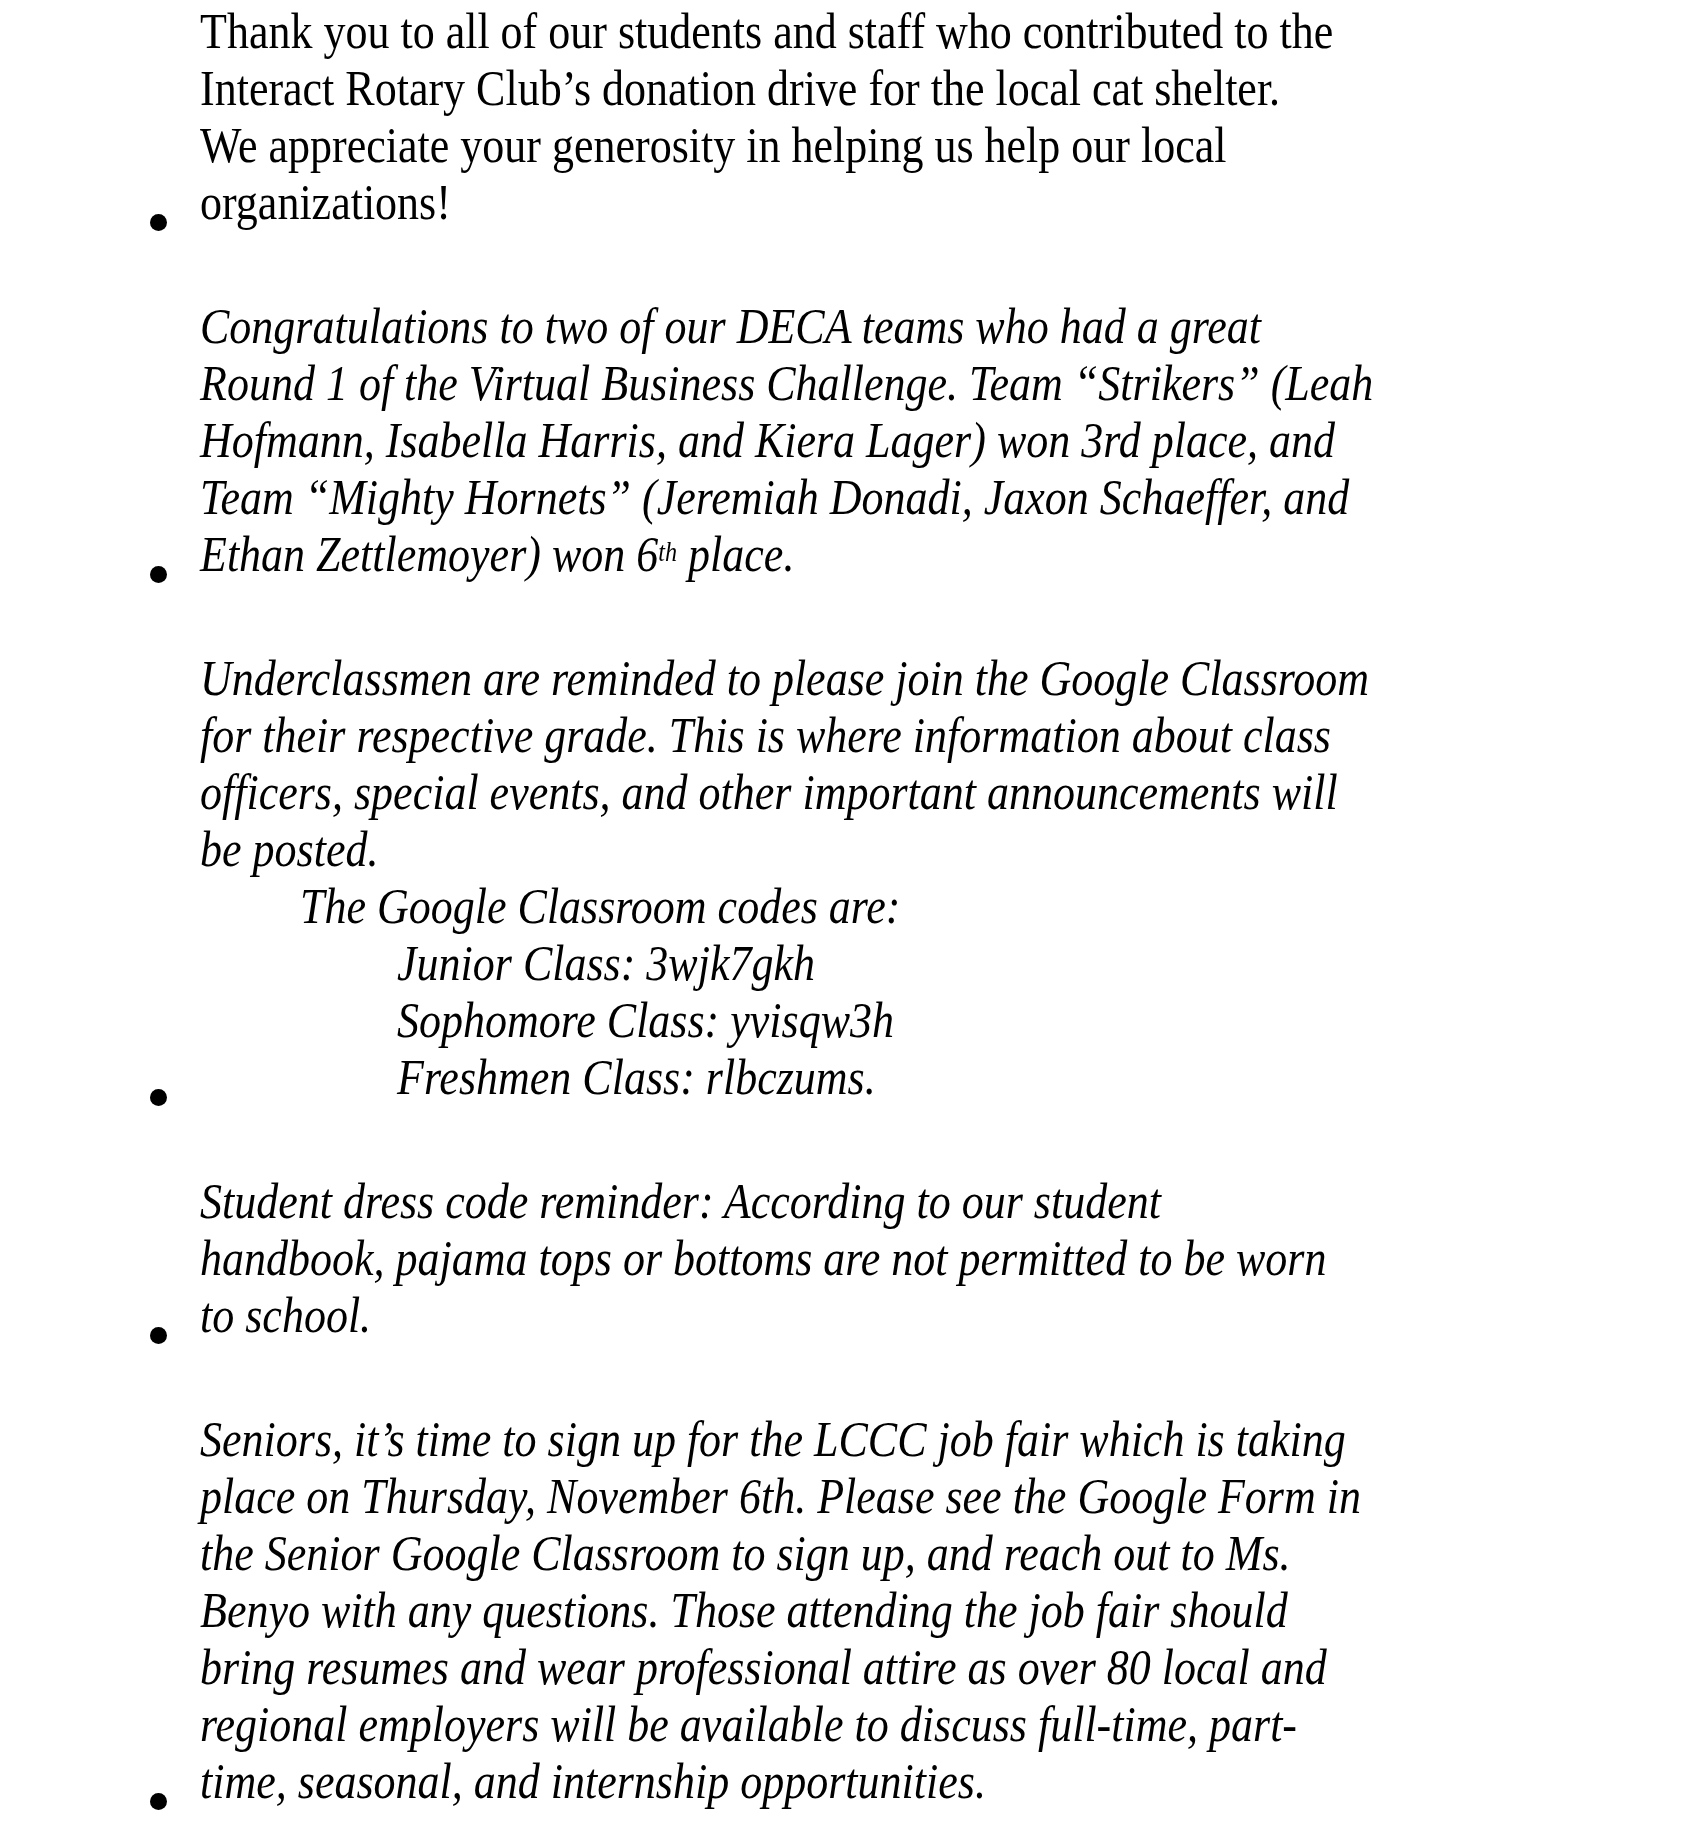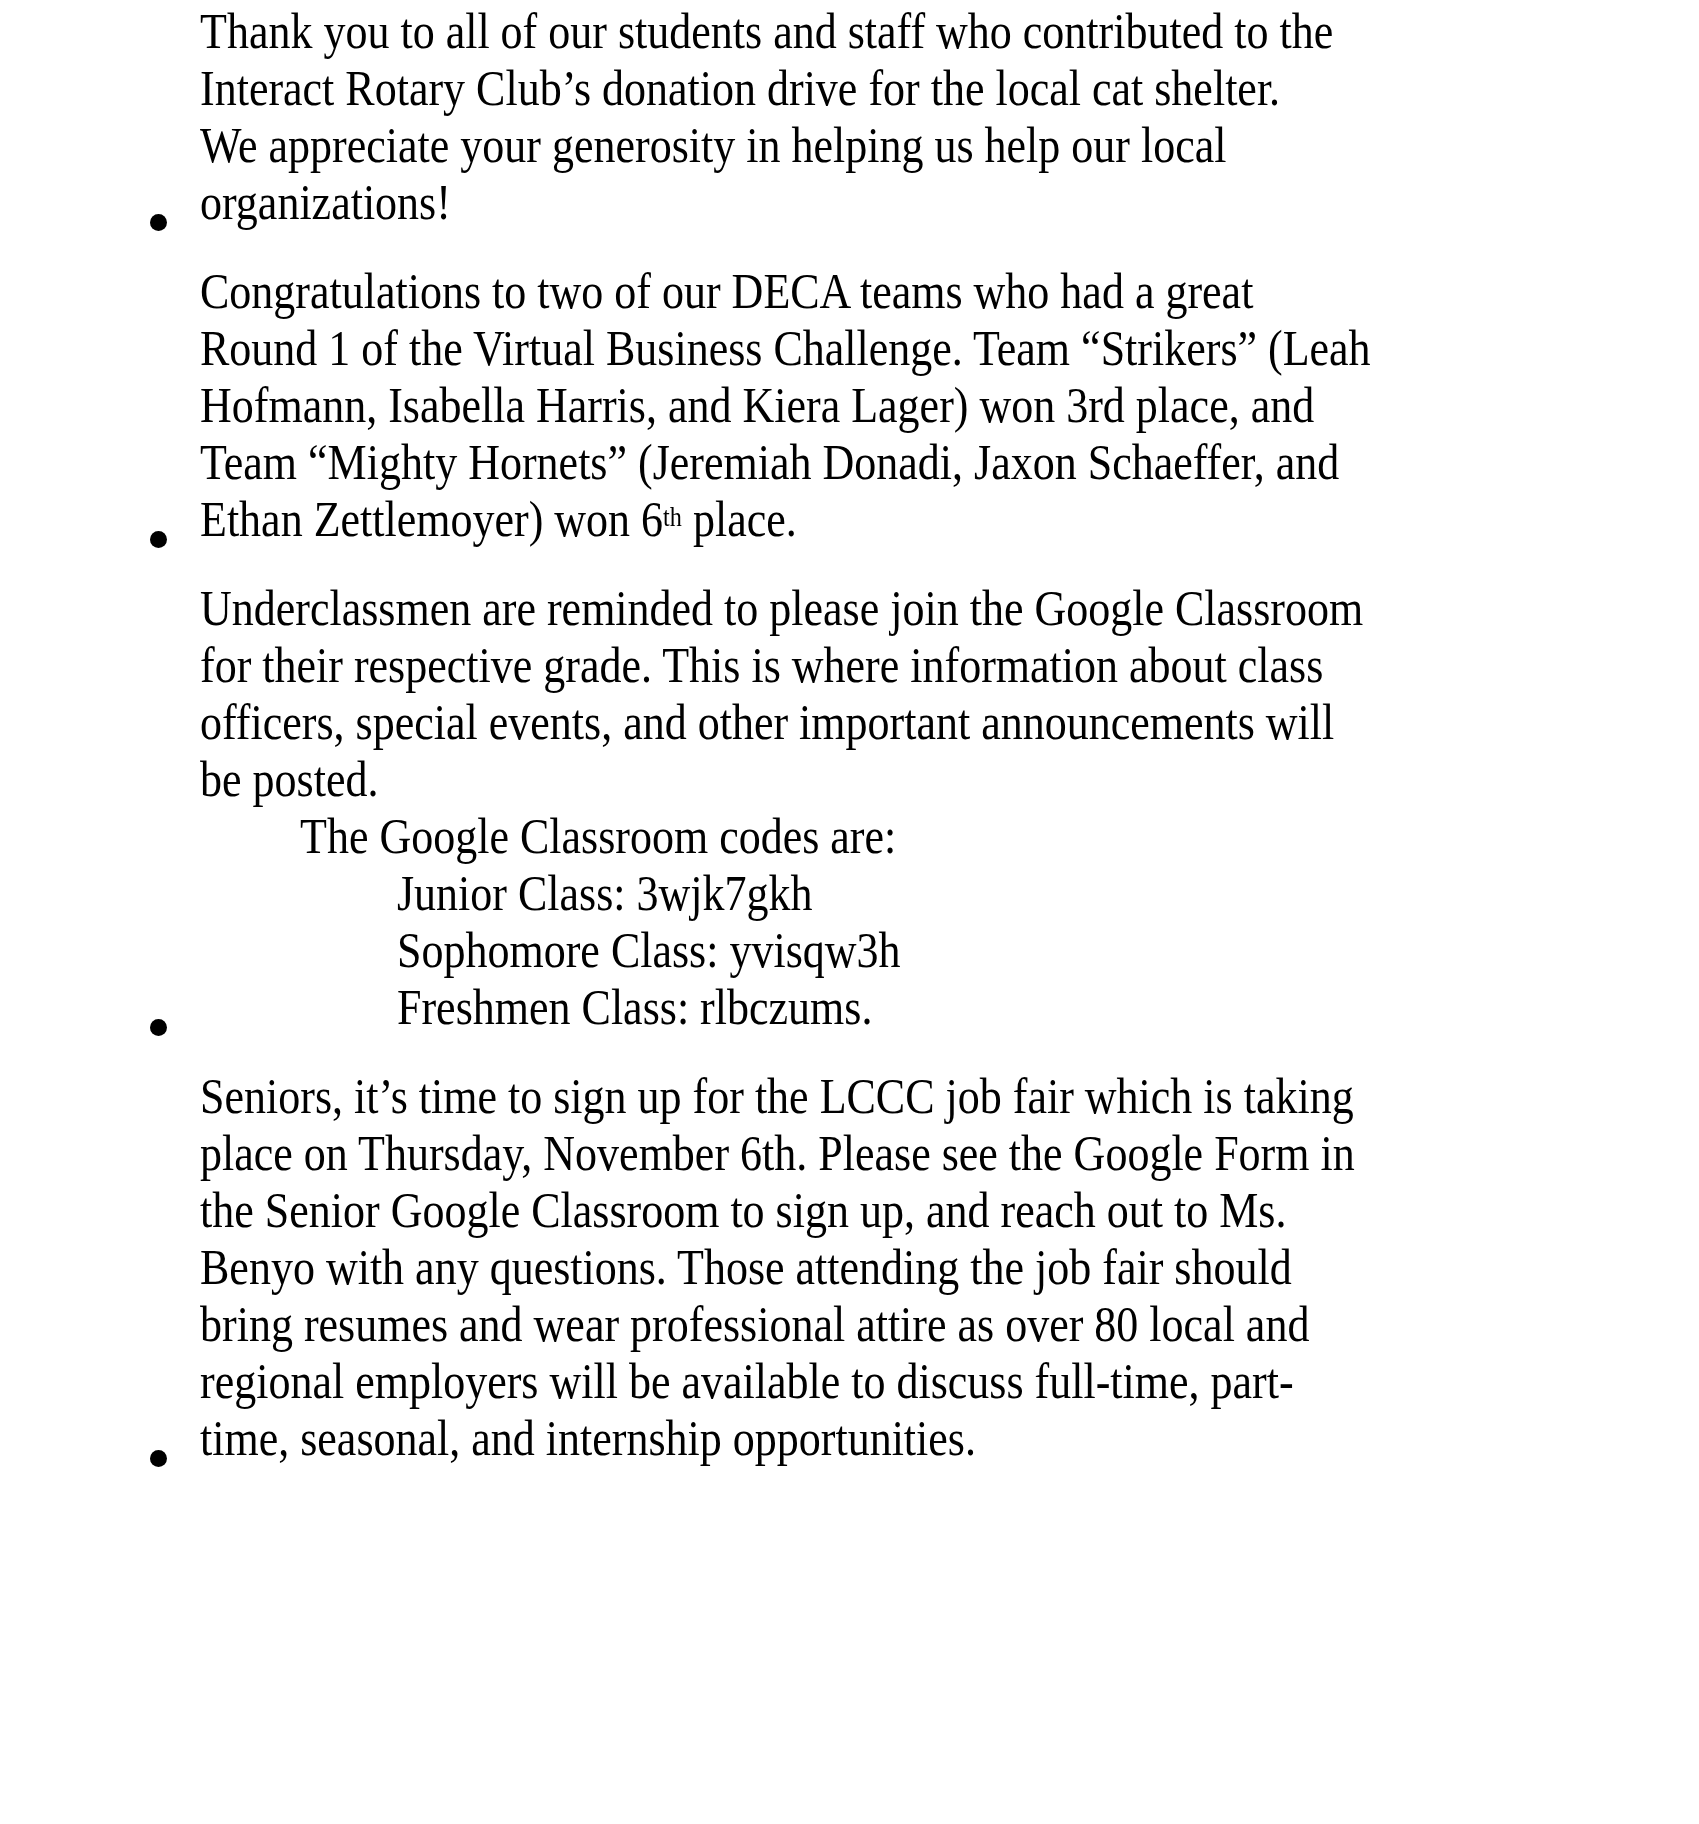--- a/index.html
+++ b/index.html
@@ -15,21 +15,22 @@
     color: #000000;
   }
   .doc {
     padding: 3px 40px 0 150px;
   }
   .bullet-item {
     display: flex;
     align-items: flex-end;
   }
   .bullet-item + .bullet-item {
-    margin-top: 32px;
+    margin-top: 67px;
+    font-style: italic;
   }
   .marker-col {
     width: 50px;
     flex: 0 0 50px;
   }
   .dot {
     display: block;
     width: 17px;
     height: 17px;
     margin-top: 20px;
@@ -98,20 +99,30 @@
           <div class="line indent-2"><span>Junior Class: 3wjk7gkh</span></div>
           <div class="line indent-2"><span>Sophomore Class: yvisqw3h</span></div>
           <div class="line indent-2"><span>Freshmen Class: rlbczums.</span></div>
         </div>
       </div>
       <div class="bullet-item">
         <div class="marker-col">
           <span class="dot"></span>
         </div>
         <div class="lines-col">
+          <div class="line indent-0"><span>Student dress code reminder: According to our student</span></div>
+          <div class="line indent-0"><span>handbook, pajama tops or bottoms are not permitted to be worn</span></div>
+          <div class="line indent-0"><span>to school.</span></div>
+        </div>
+      </div>
+      <div class="bullet-item">
+        <div class="marker-col">
+          <span class="dot"></span>
+        </div>
+        <div class="lines-col">
           <div class="line indent-0"><span>Seniors, it’s time to sign up for the LCCC job fair which is taking</span></div>
           <div class="line indent-0"><span>place on Thursday, November 6th. Please see the Google Form in</span></div>
           <div class="line indent-0"><span>the Senior Google Classroom to sign up, and reach out to Ms.</span></div>
           <div class="line indent-0"><span>Benyo with any questions. Those attending the job fair should</span></div>
           <div class="line indent-0"><span>bring resumes and wear professional attire as over 80 local and</span></div>
           <div class="line indent-0"><span>regional employers will be available to discuss full-time, part-</span></div>
           <div class="line indent-0"><span>time, seasonal, and internship opportunities.</span></div>
         </div>
       </div>
     </div>

